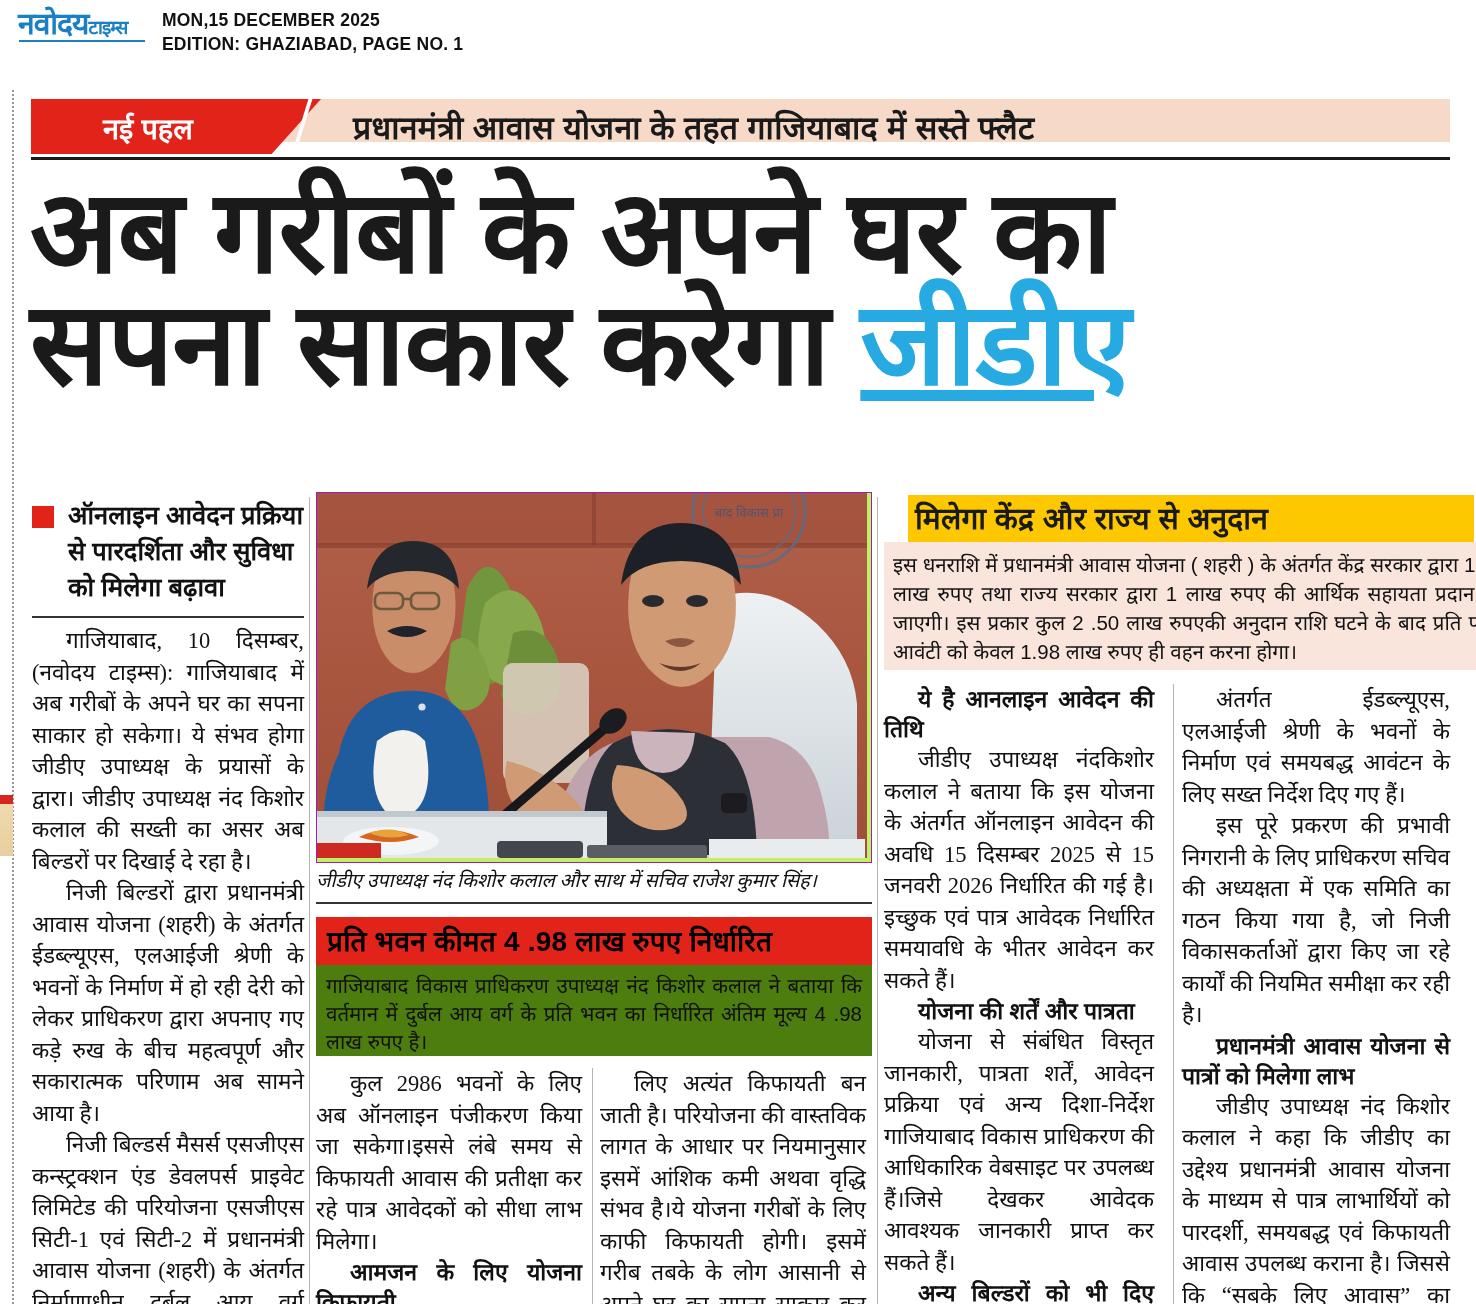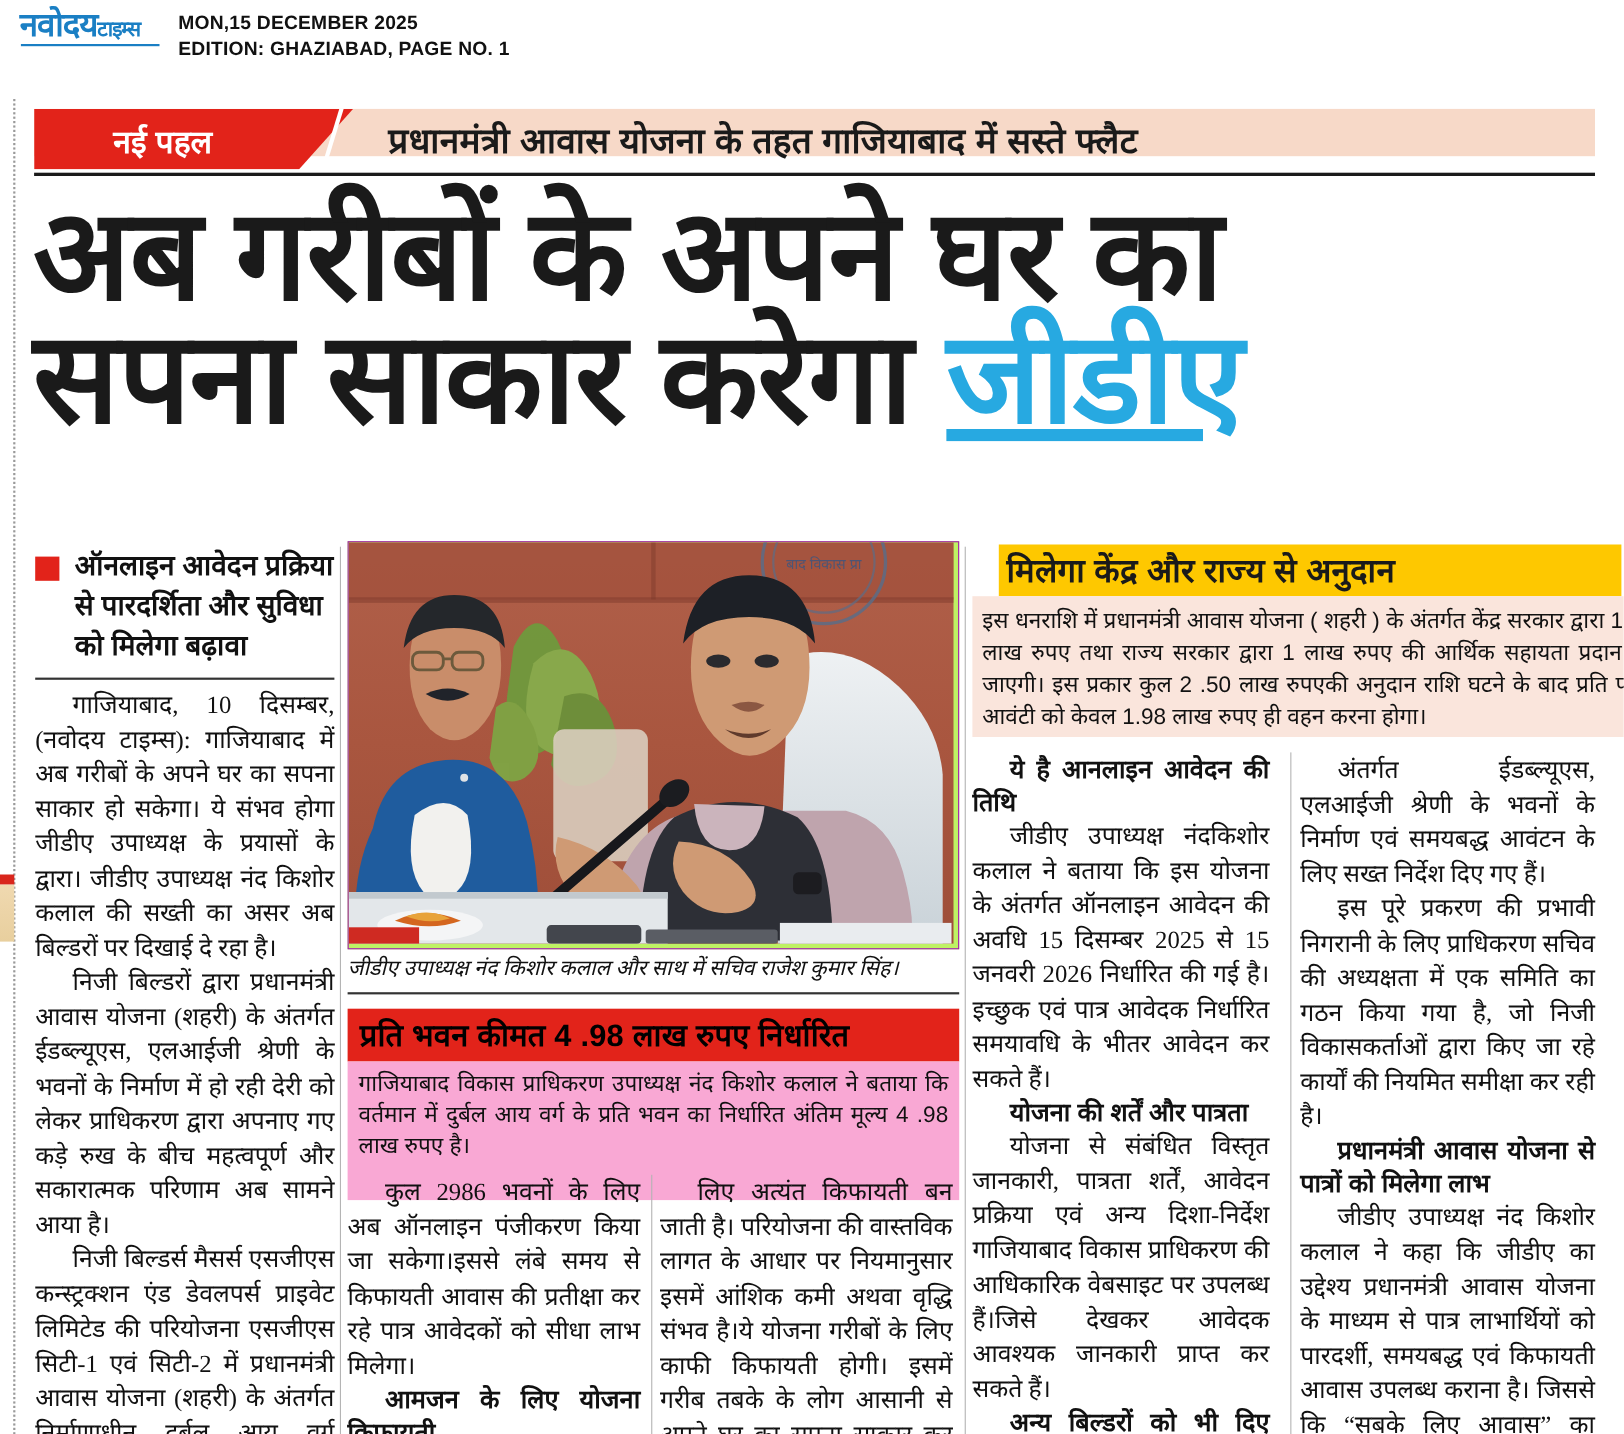--- a/index.html
+++ b/index.html
@@ -127,22 +127,22 @@
   .redbar{
     position:absolute;left:316px;top:917px;width:556px;height:48px;
     background:#e2231a;
   }
   .redbar span{
     position:absolute;left:11px;top:4px;
     font-family:"Liberation Sans","DejaVu Sans",sans-serif;
     font-weight:bold;font-size:28px;color:#000000;letter-spacing:0.2px;
   }
   .creambox{
-    position:absolute;left:316px;top:965px;width:556px;height:126px;
-    background:#f9a8d4;
+    position:absolute;left:316px;top:965px;width:556px;height:91px;
+    background:#4d7c0f;
   }
   .creambox p{
     margin:0;padding:7px 10px 0 10px;
     font-family:"Liberation Sans","DejaVu Sans",sans-serif;
     font-size:20.5px;line-height:28px;color:#111;
     text-align:justify;
   }
   
   .col2{position:absolute;left:316px;top:1068px;width:266px;}
   .col3{position:absolute;left:600px;top:1068px;width:266px;}

